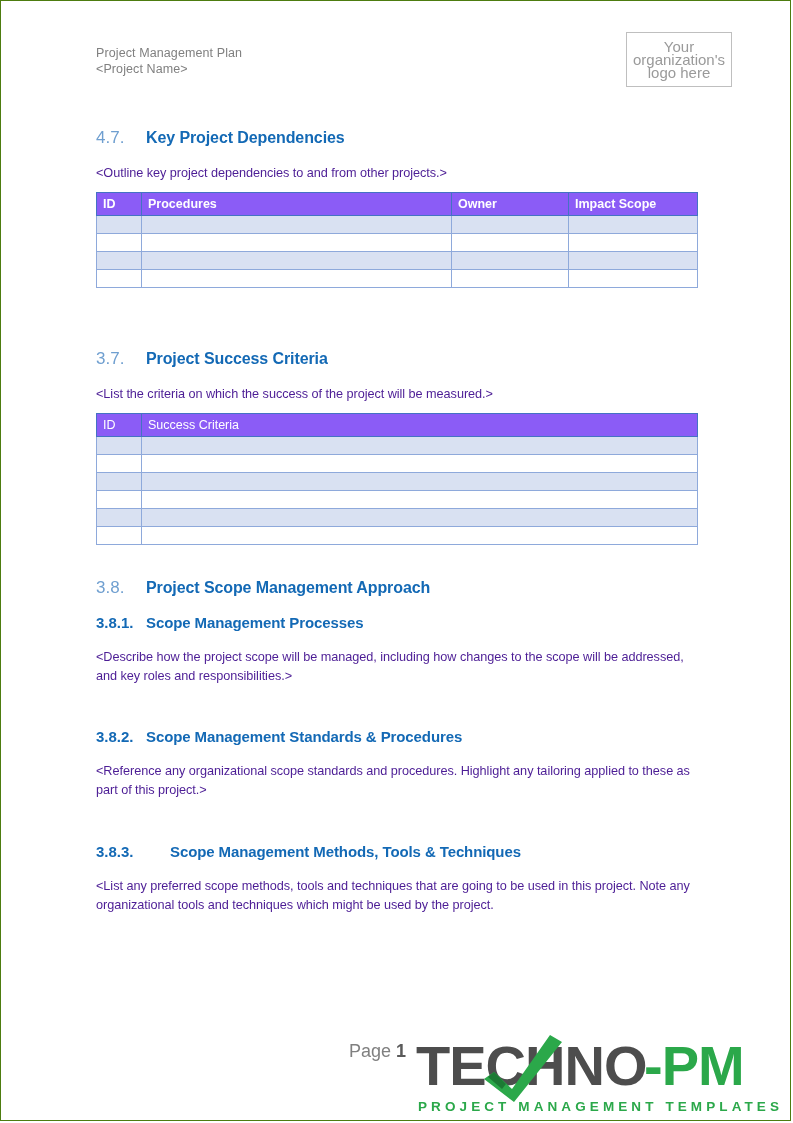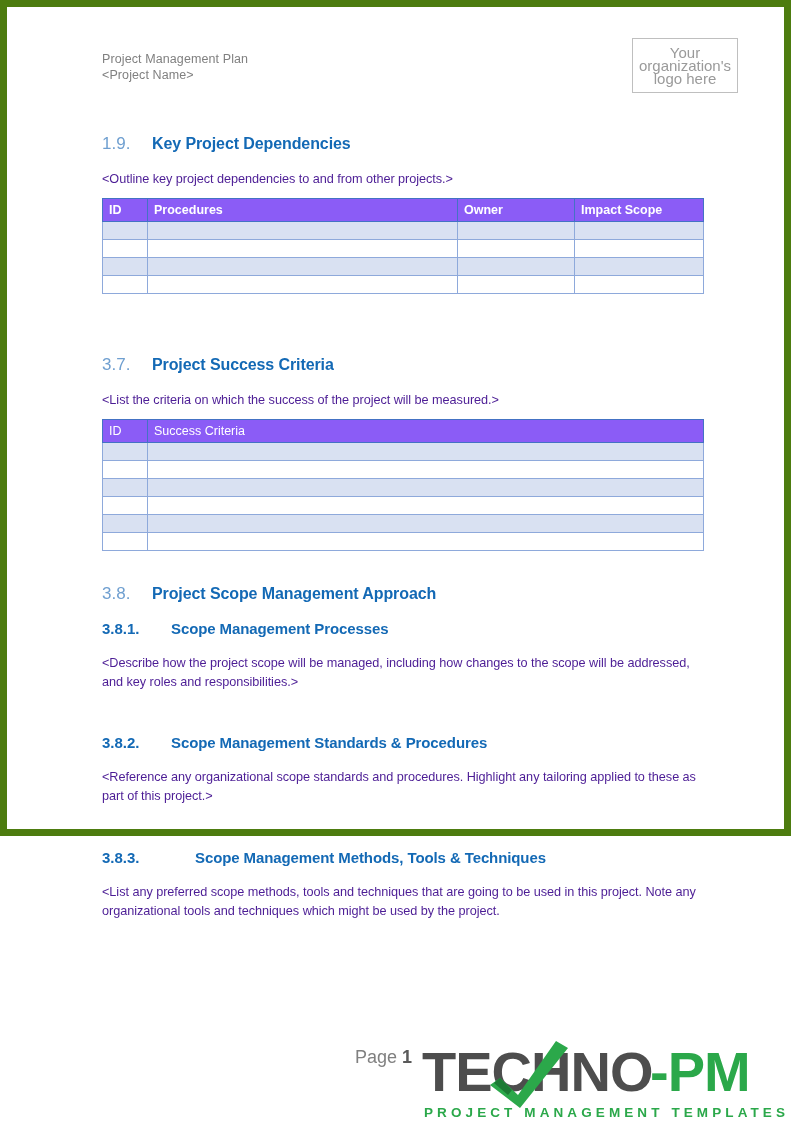--- a/index.html
+++ b/index.html
@@ -12,22 +12,22 @@
     height: 1123px;
     font-family: "Liberation Sans", sans-serif;
     color: #262626;
     position: relative;
     overflow: hidden;
   }
   .page {
     position: absolute;
     left: 0; top: 0;
     width: 791px;
-    height: 836px;
-    border: 7px solid #4d7c0f;
+    height: 1121px;
+    border: 1px solid #4d7c0f;
     background: #ffffff;
     box-sizing: border-box;
   }
 
   
   .doc-header {
     position: absolute;
     left: 95px;
     top: 44px;
     width: 600px;
@@ -92,21 +92,20 @@
     font-weight: bold;
     color: #1369b5;
     width: 50px;
     flex: 0 0 50px;
   }
   .h3 .txt {
     font-size: 15px;
     font-weight: bold;
     color: #1369b5;
     letter-spacing: -.1px;
-    margin-left: 19px;
   }
 
   
   .para {
     position: absolute;
     left: 95px;
     font-size: 12.7px;
     line-height: 19px;
     color: #4c1d95;
     letter-spacing: -.05px;
@@ -170,21 +169,21 @@
     <div class="line">&lt;Project Name&gt;</div>
   </div>
 
   <div class="logo-box">
     <span>Your</span>
     <span>organization's</span>
     <span>logo here</span>
   </div>
 
   <div class="h2" style="top:127px;">
-    <span class="num">1.9.</span>
+    <span class="num">4.7.</span>
     <span class="txt">Key Project Dependencies</span>
   </div>
   <div class="para" style="top:163px; width:620px;">&lt;Outline key project dependencies to and from other projects.&gt;</div>
 
   <table class="doc-table bold-head" style="top:191px; width:601px;">
     <colgroup>
       <col style="width:45px">
       <col style="width:310px">
       <col style="width:117px">
       <col style="width:129px">

